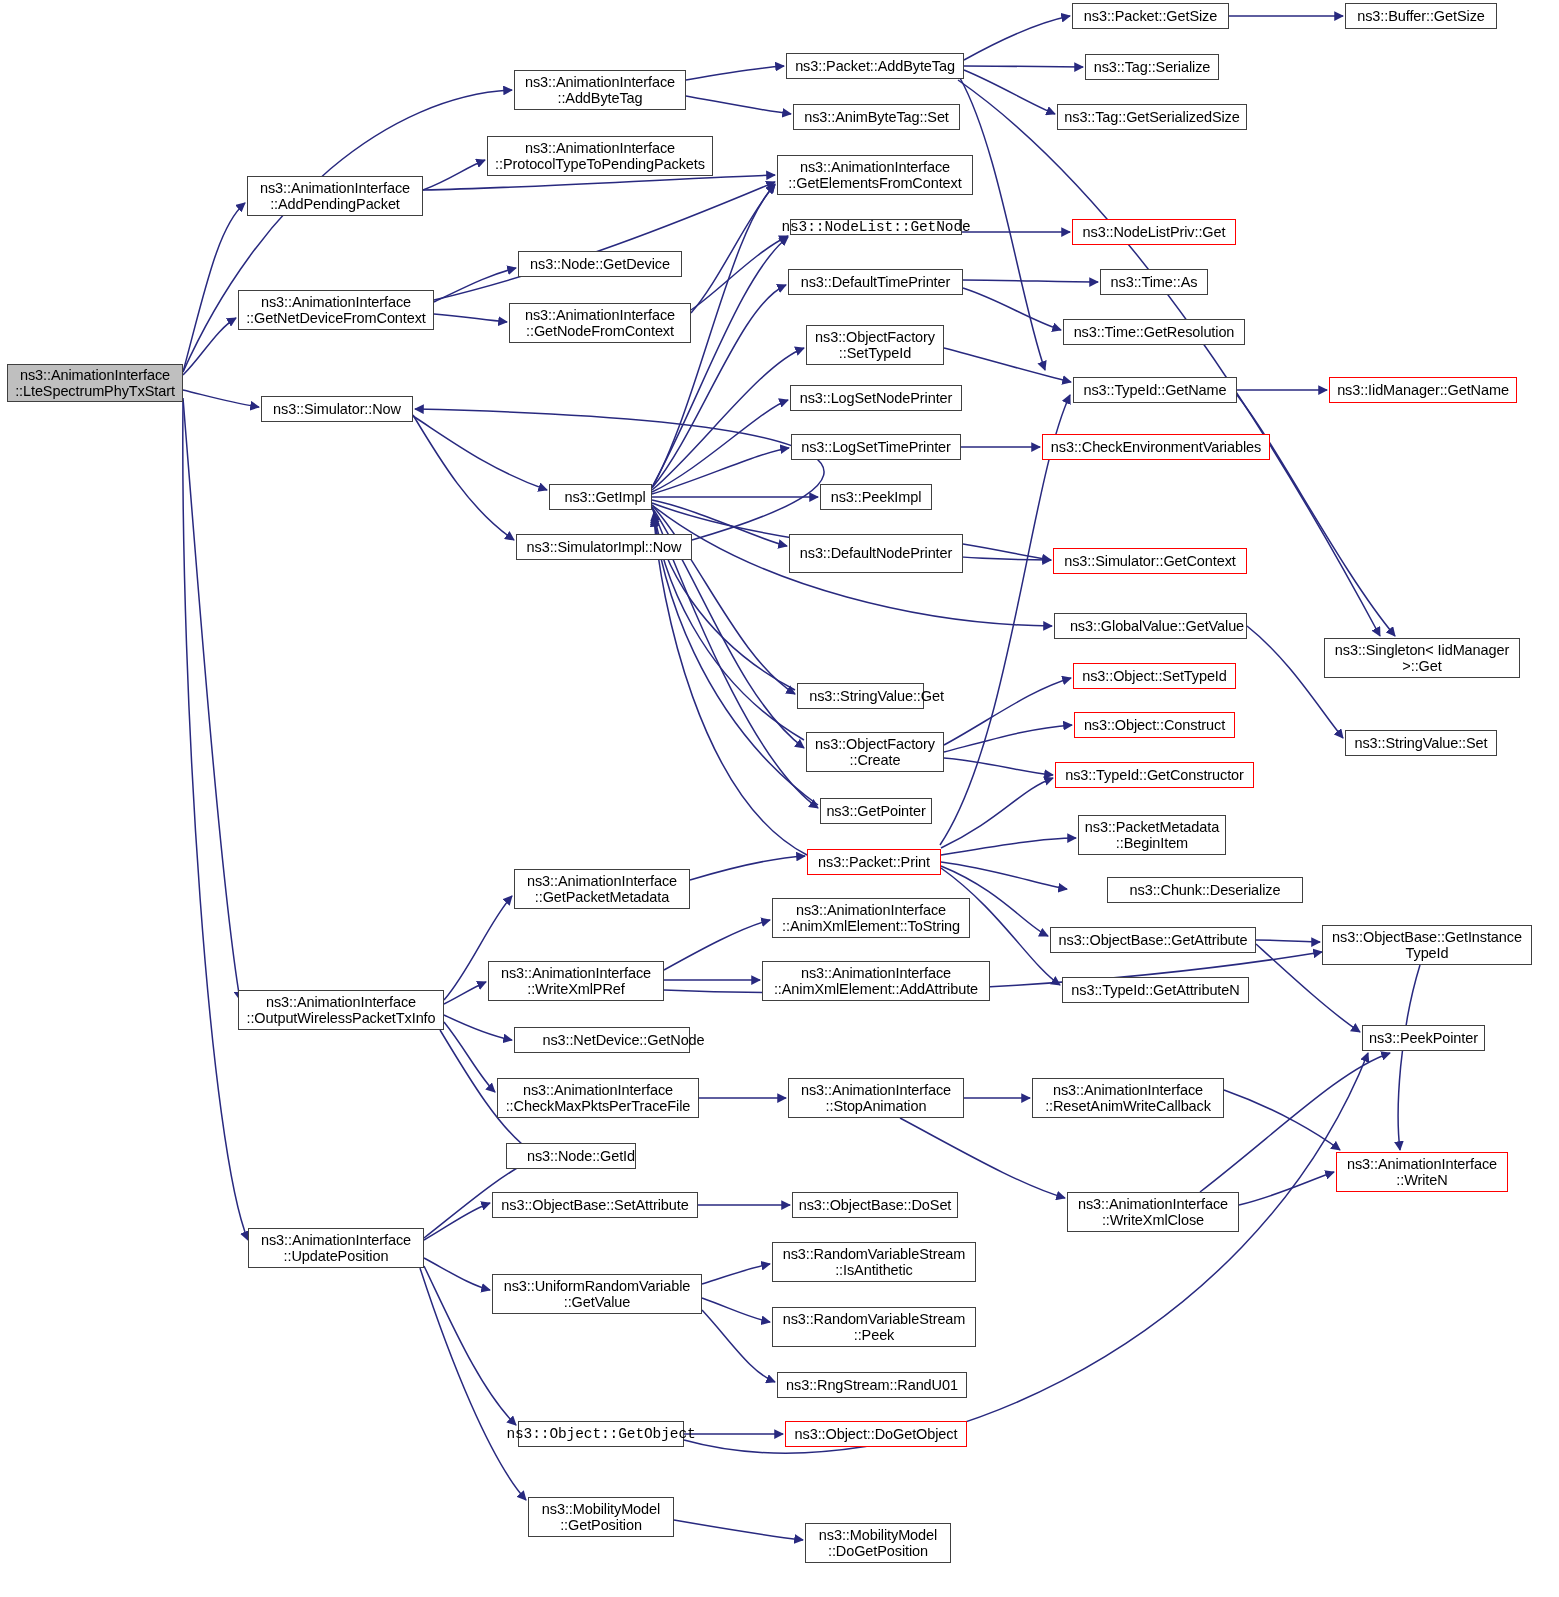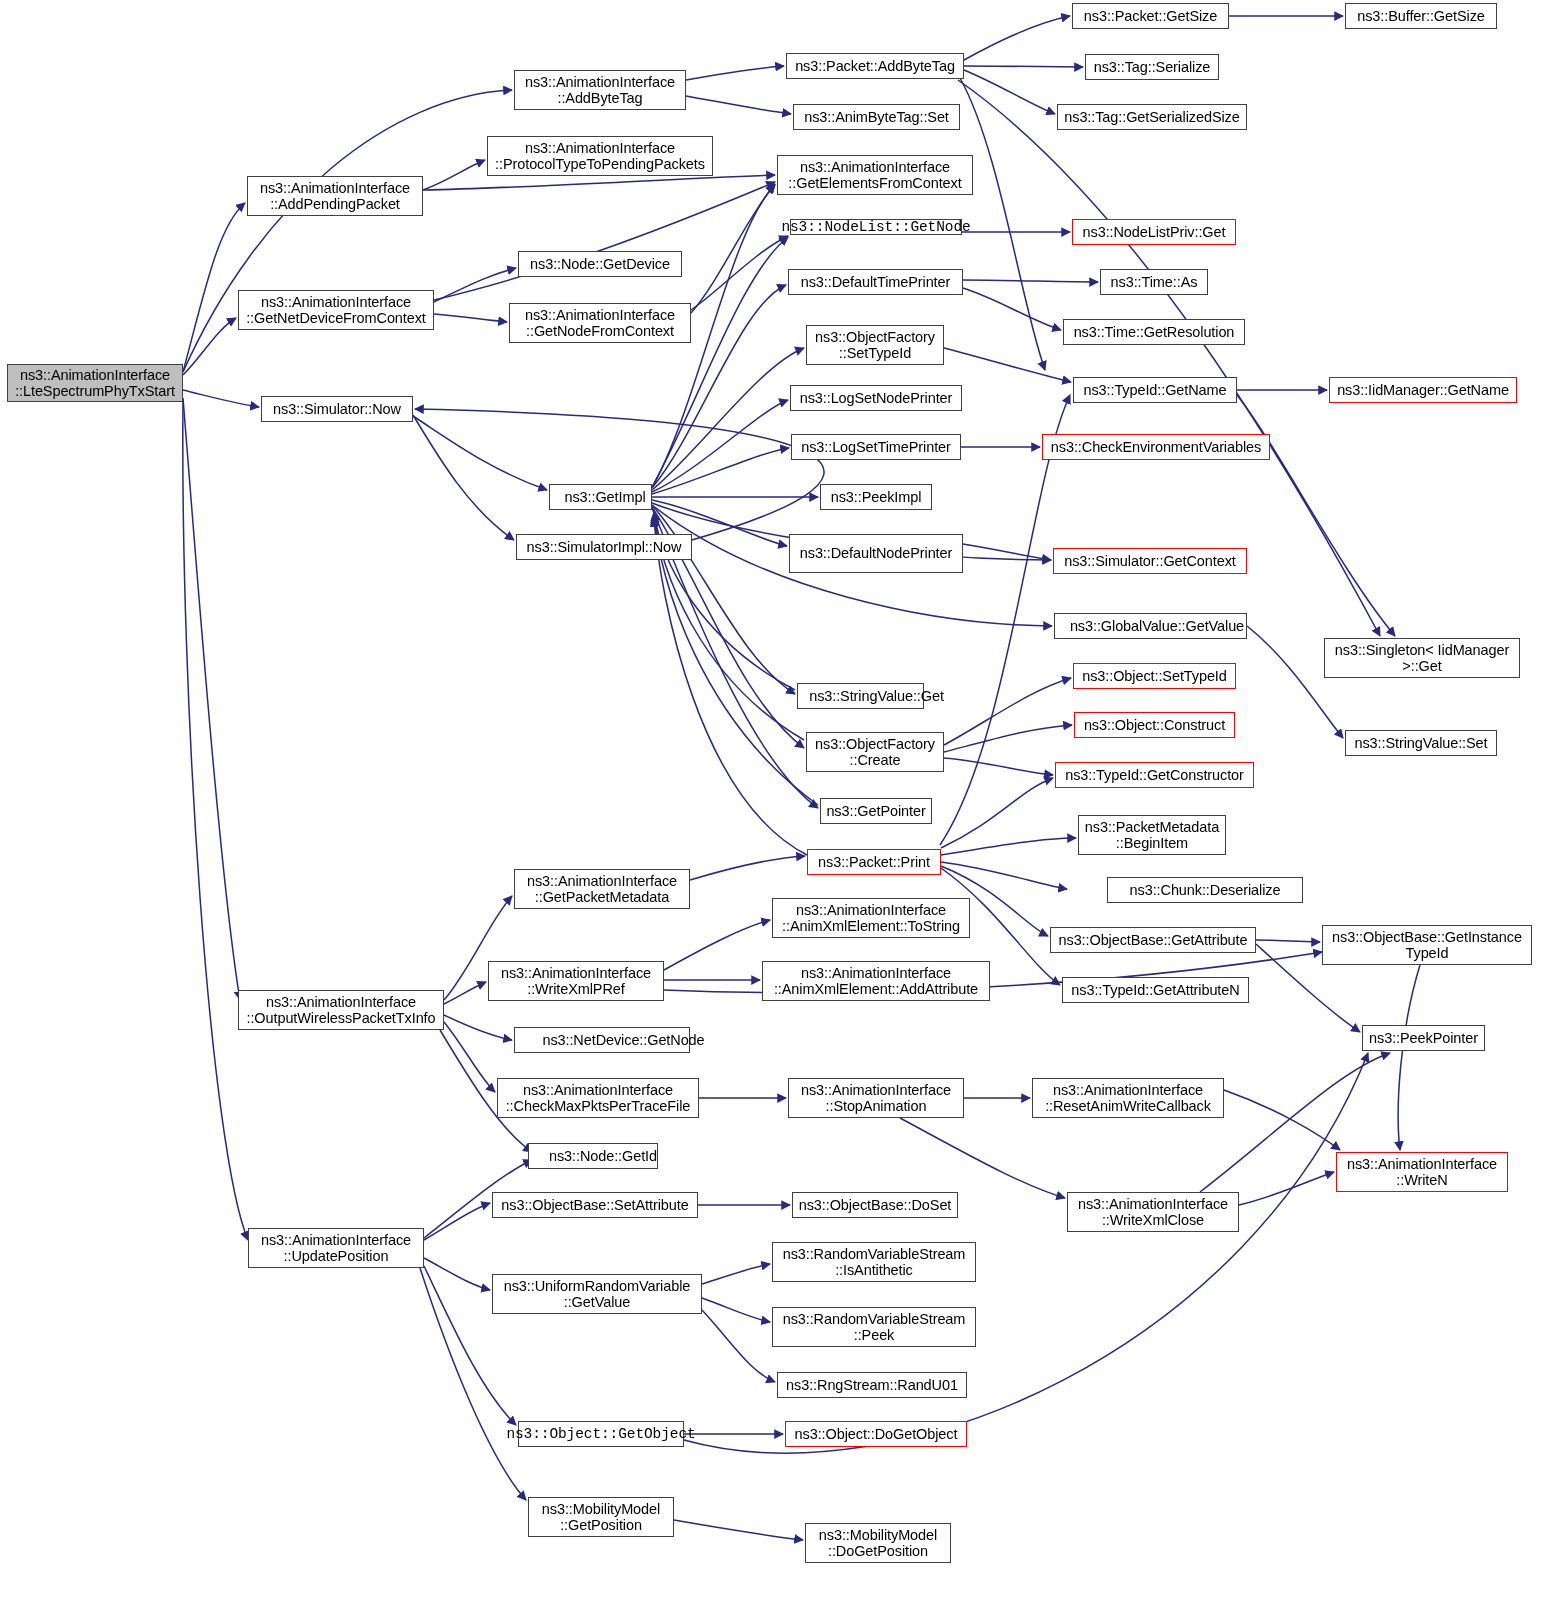--- a/index.html
+++ b/index.html
@@ -185,21 +185,21 @@
 ::AnimXmlElement::AddAttribute</div>
       <div class="node" style="left: 238px; top: 990px; width: 206px; height: 40px;">ns3::AnimationInterface
 ::OutputWirelessPacketTxInfo</div>
       <div class="node" style="left: 514px; top: 1027px; width: 176px; height: 26px; padding-left: 43px;">ns3::NetDevice::GetNode</div>
       <div class="node" style="left: 497px; top: 1078px; width: 202px; height: 40px;">ns3::AnimationInterface
 ::CheckMaxPktsPerTraceFile</div>
       <div class="node" style="left: 788px; top: 1078px; width: 176px; height: 40px;">ns3::AnimationInterface
 ::StopAnimation</div>
       <div class="node" style="left: 1032px; top: 1078px; width: 192px; height: 40px;">ns3::AnimationInterface
 ::ResetAnimWriteCallback</div>
-      <div class="node" style="left: 528px; top: 1143px; width: 130px; height: 26px; padding-left: 20px;">ns3::Node::GetId</div>
+      <div class="node" style="left: 506px; top: 1143px; width: 130px; height: 26px; padding-left: 20px;">ns3::Node::GetId</div>
       <div class="node" style="left: 492px; top: 1192px; width: 206px; height: 26px;">ns3::ObjectBase::SetAttribute</div>
       <div class="node" style="left: 792px; top: 1192px; width: 166px; height: 26px;">ns3::ObjectBase::DoSet</div>
       <div class="node" style="left: 248px; top: 1228px; width: 176px; height: 40px;">ns3::AnimationInterface
 ::UpdatePosition</div>
       <div class="node" style="left: 1067px; top: 1192px; width: 172px; height: 40px;">ns3::AnimationInterface
 ::WriteXmlClose</div>
       <div class="node red" style="left: 1336px; top: 1152px; width: 172px; height: 40px;">ns3::AnimationInterface
 ::WriteN</div>
       <div class="node" style="left: 492px; top: 1274px; width: 210px; height: 40px;">ns3::UniformRandomVariable
 ::GetValue</div>

